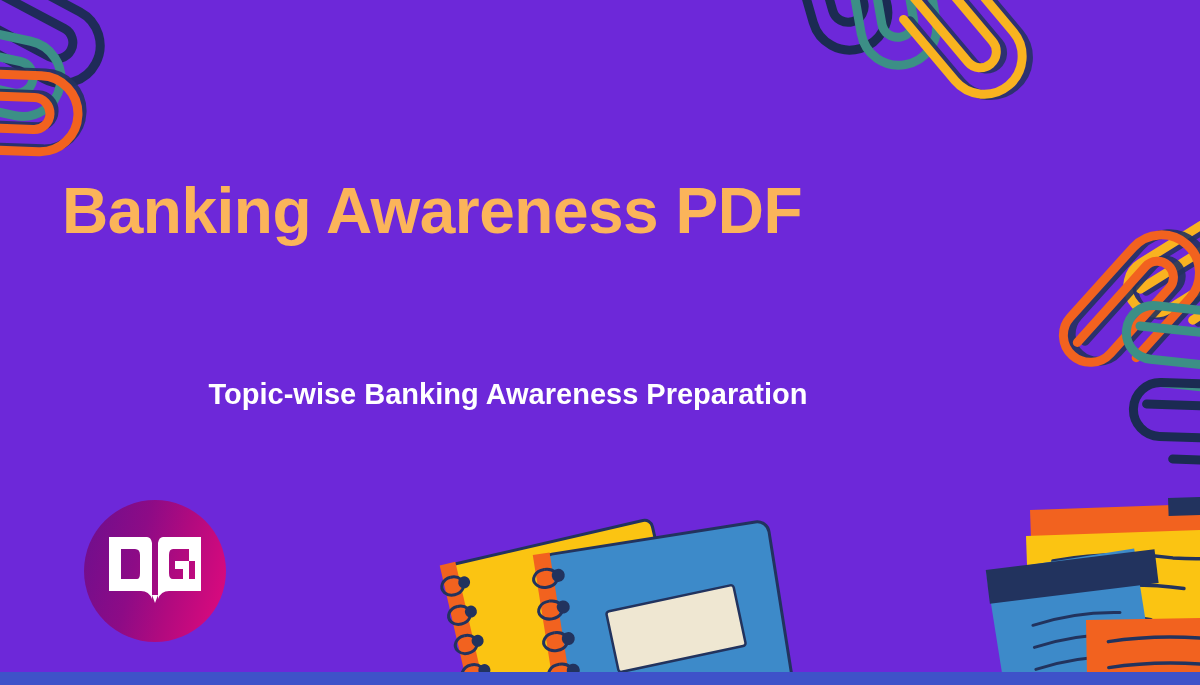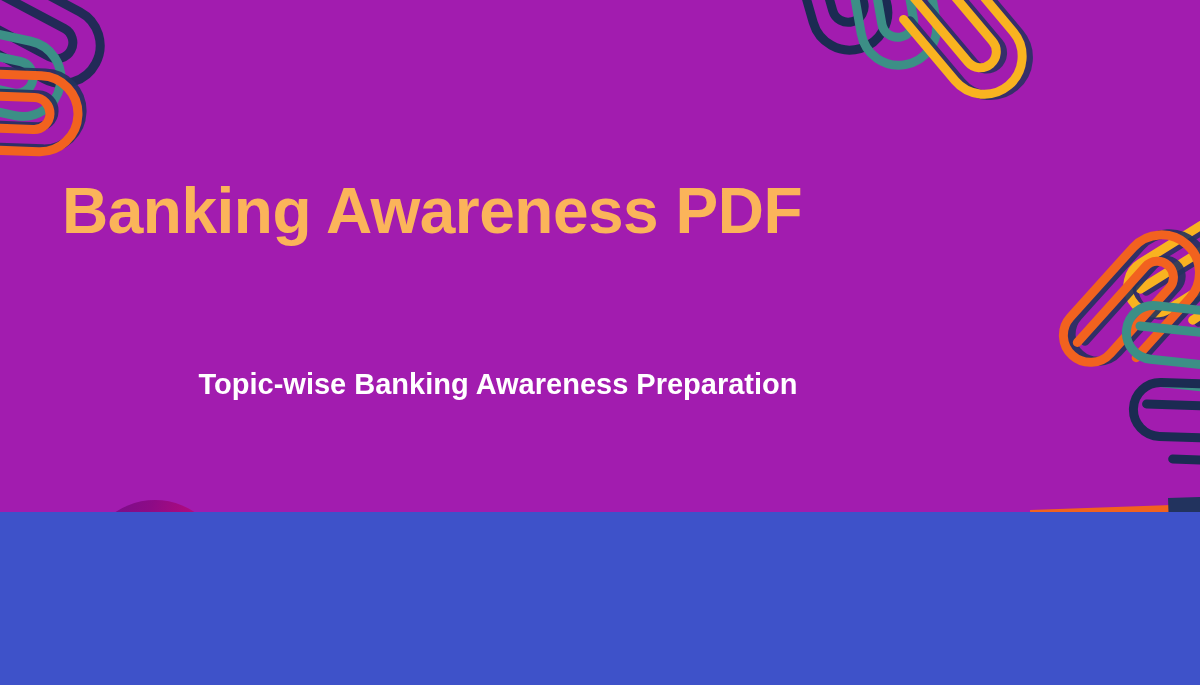--- a/index.html
+++ b/index.html
@@ -9,23 +9,23 @@
     padding: 0;
     background: #3e52c9;
   }
   body {
     font-family: "Liberation Sans", sans-serif;
   }
 
   .poster {
     position: relative;
     width: 1200px;
-    height: 512px;
+    height: 672px;
     overflow: hidden;
-    background: #a21caf;
+    background: #6d28d9;
   }
 
   .decor-layer {
     position: absolute;
     inset: 0;
     pointer-events: none;
   }
   .decor-layer svg {
     position: absolute;
     top: 0;
@@ -53,21 +53,21 @@
     letter-spacing: -0.5px;
     color: #fbb45a;
     white-space: nowrap;
   }
 
   .subtitle {
     position: absolute;
     left: 60px;
     top: 362px;
     width: 872px;
-    margin: 2px;
+    margin: 12px;
     font-size: 29px;
     font-weight: bold;
     line-height: 1.42;
     color: #ffffff;
     text-align: center;
   }
 
   
   .logo-badge {
     position: absolute;

